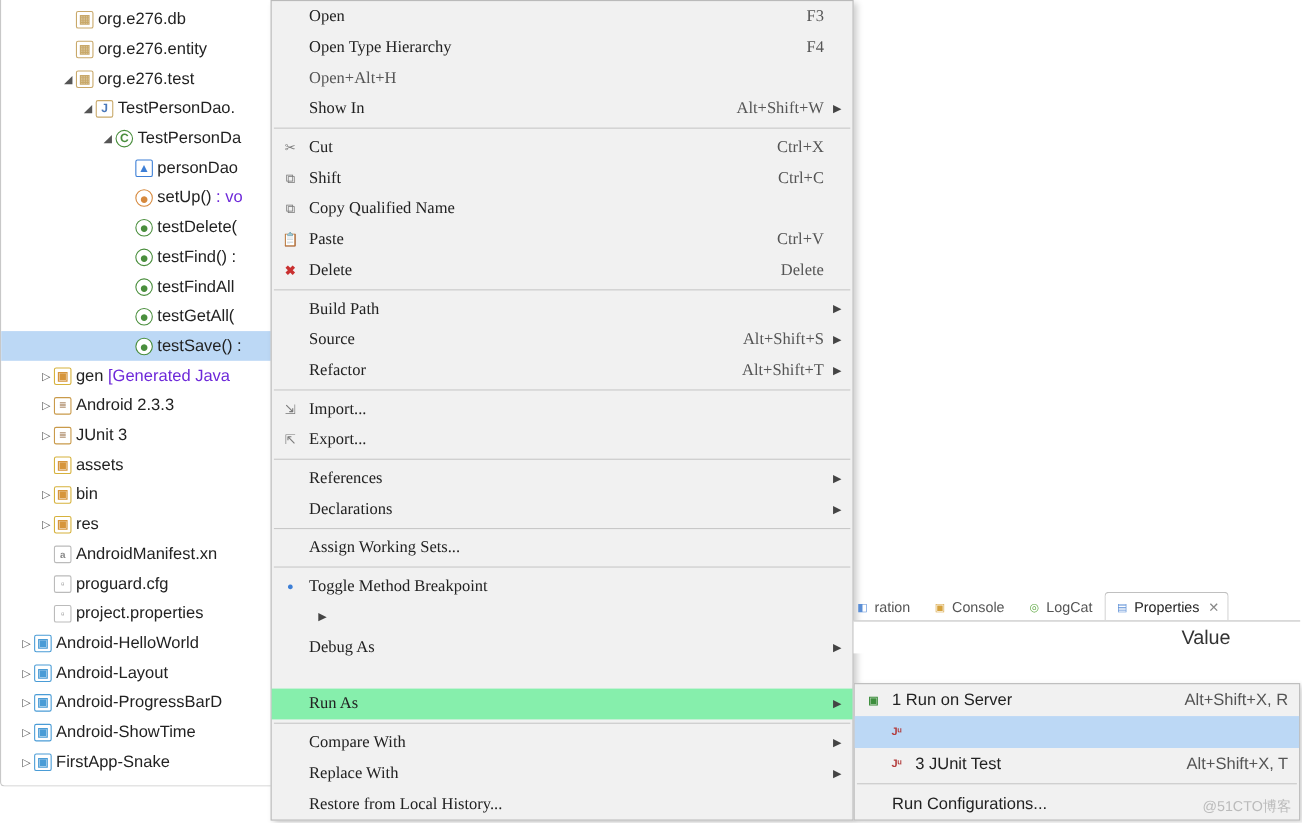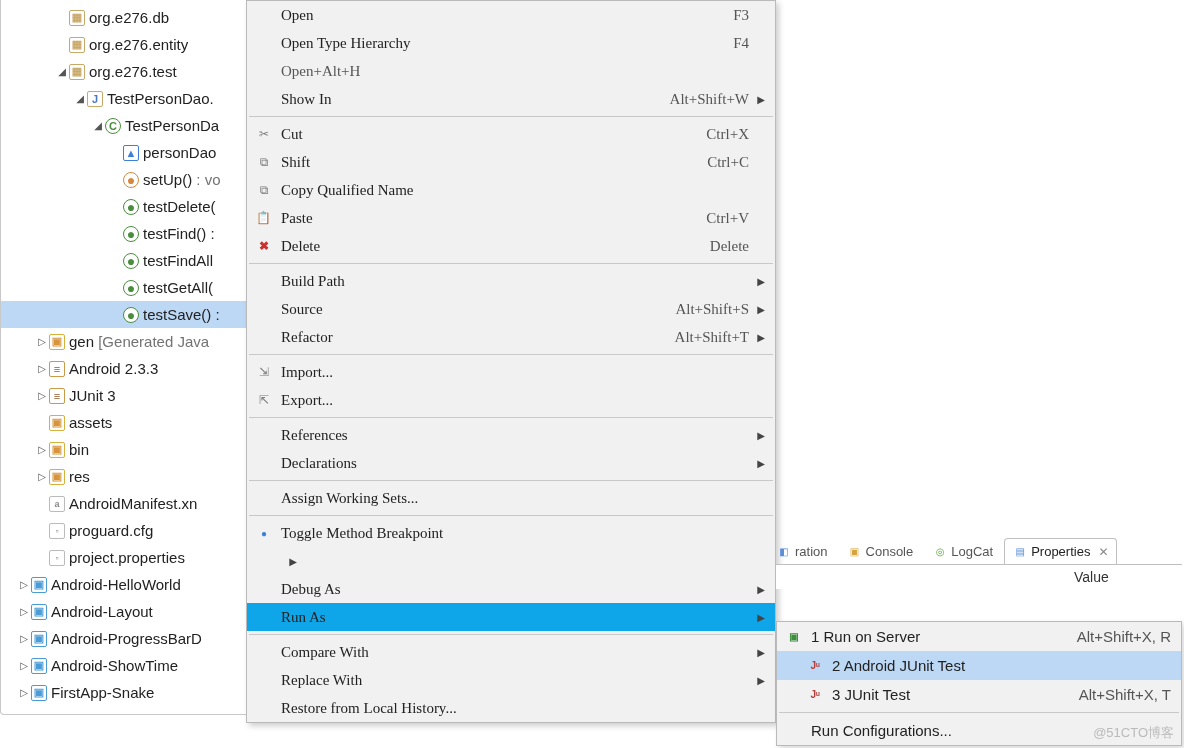--- a/index.html
+++ b/index.html
@@ -38,33 +38,33 @@
   .ic-file   { background:#fff; border:1px solid #c9a96a; color:#4a78b9; }
   .ic-class  { background:#fff; border:1px solid #4a8e3d; color:#4a8e3d; border-radius:50%; }
   .ic-field  { background:#fff; border:1px solid #3d7fd6; color:#3d7fd6; }
   .ic-method { background:#fff; border:1px solid #4a8e3d; color:#4a8e3d; border-radius:50%; font-size:14px; line-height:10px; }
   .ic-setup  { background:#fff; border:1px solid #d6893d; color:#d6893d; border-radius:50%; font-size:14px; line-height:10px; }
   .ic-folder { background:#fff; border:1px solid #d6b23d; color:#d6953d; }
   .ic-jar    { background:#fff; border:1px solid #c99a4a; color:#8a5a2a; }
   .ic-proj   { background:#fff; border:1px solid #4a9cd6; color:#4a9cd6; }
   .ic-xml    { background:#fff; border:1px solid #bbb; color:#888; font-size:9px; }
   .tree-label { flex: 1 1 auto; overflow: hidden; }
-  .brown { color:#737373;text-align:center; }
+  .brown { color:#6d28d9;text-align:center; }
   
   .cmenu {
     position: absolute; left: 246px; top: 0; width: 530px;
     border: 1px solid #bababa; background: #f1f1f1;
     box-shadow: 3px 3px 6px rgba(0,0,0,.2);
   }
   .cm-row {
     display: flex; align-items: center; height: 28px;
     padding: 0 10px 0 6px;
     font-family: Liberation Serif, serif;
   }
-  .cm-row.highlight { background: #0ea5e9; }
+  .cm-row.highlight { background: #86efac; margin-top: 23px; }
   .cm-sep { height: 1px; margin: 3px 2px; background: #c8c8c8; }
   .cm-icon {
     width: 22px; height: 16px; margin-right: 6px;
     display:inline-flex; align-items:center; justify-content:center;
     font-size:12px; color:#7a7a7a;
   }
   .cm-icon.red { color:#c93030; font-weight:bold; }
   .cm-icon.dot::before { content:"●"; color:#3d7fd6; font-size:10px; }
   .cm-label { flex: 1 1 auto; }
   .cm-accel { color:#555; margin-right:6px; }
@@ -105,21 +105,21 @@
   .btab .x { margin-left:4px; color:#888; font-size:12px; }
   .btab-icon { width:14px; height:14px; display:inline-flex;
     align-items:center; justify-content:center; font-size:10px; }
   .bi-decl { color:#5a8ed6; }
   .bi-cons { color:#d6a23d; }
   .bi-log  { color:#5aa63d; }
   .bi-prop { color:#5a8ed6; }
   .prop-panel {
     position:absolute; left:776px; top:564px; right:2px;
     border-top:1px solid #c0c0c0; background:#fff;
-    font-size:14px; color:#222;
+    font-size:18px; color:#222;
   }
   .prop-header { display:flex; padding:4px 8px; font-weight:normal; color:#333; }
   .prop-col-value { margin-left: 290px; }
   .prop-row { display:flex; padding:2px 8px; }
   .watermark {
     position:absolute; right:10px; bottom:6px;
     color:#bbb; font-size:13px;
   }
 </style>
 </head>
@@ -436,21 +436,20 @@
 </div>
 
 <div class="submenu">
   <div class="sm-row">
       <span class="sm-icon srv">▣</span>
       <span class="sm-label">1 Run on Server</span>
       <span class="sm-accel">Alt+Shift+X, R</span>
     </div>
   <div class="sm-row highlight">
       <span class="sm-icon ju">Jᵘ</span>
-      <span class="sm-label">2 Android JUnit Test</span>
       <span class="sm-accel"></span>
     </div>
   <div class="sm-row">
       <span class="sm-icon ju">Jᵘ</span>
       <span class="sm-label">3 JUnit Test</span>
       <span class="sm-accel">Alt+Shift+X, T</span>
     </div>
   <div class="sm-sep"></div>
   <div class="sm-row">
       <span class="sm-icon"></span>

